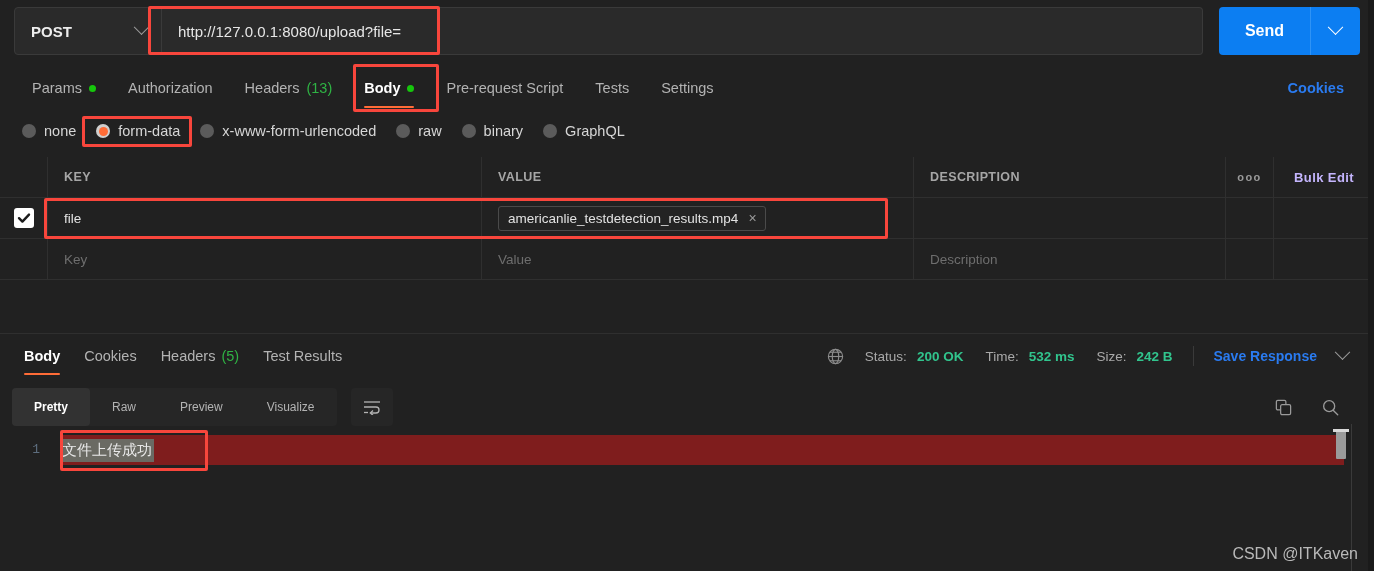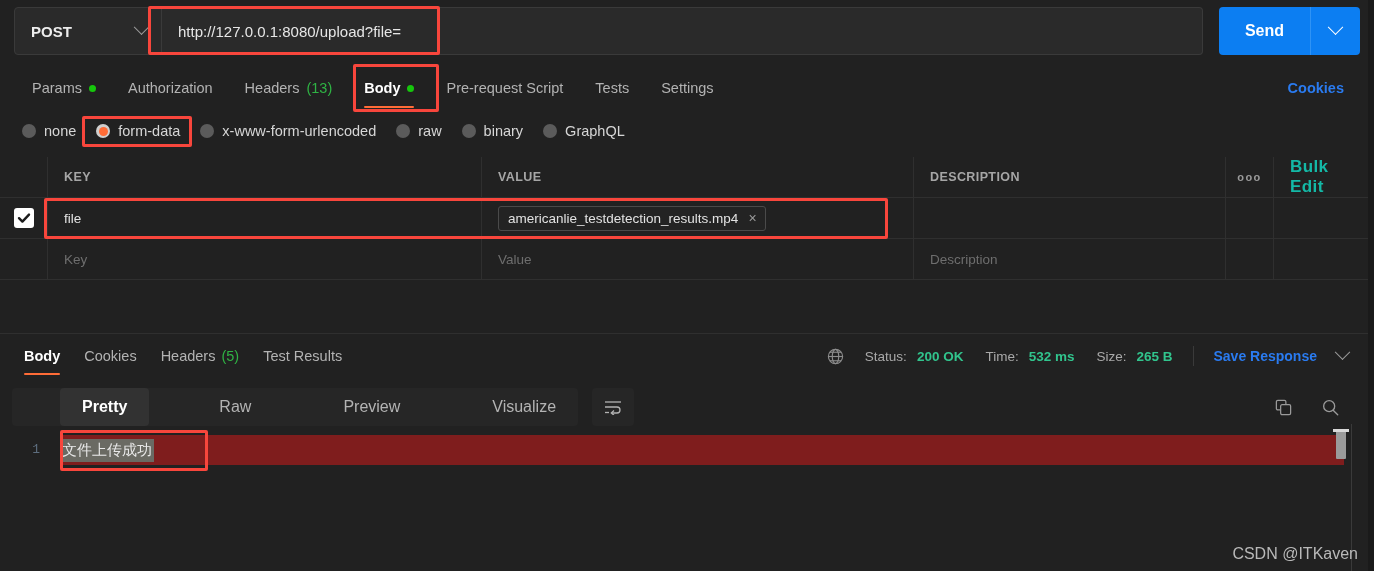--- a/index.html
+++ b/index.html
@@ -57,21 +57,21 @@
   .cell { display:flex; align-items:center; padding:0 16px; border-right:1px solid #2f2f2f; font-size:13.5px; }
   .c-chk { width:48px; justify-content:center; padding:0; }
   .c-key { width:434px; }
   .c-val { width:432px; }
   .c-desc { flex:1; }
   .c-opt { width:48px; justify-content:center; border-right:1px solid #2f2f2f;text-align:right; }
   .c-bulk { width:100px; justify-content:center; border-right:none; }
   .hdr .cell { color:#a6a6a6; font-size:12.5px; font-weight:bold; letter-spacing:.4px; }
   .hdr { background:#212121; }
   .ph { color:#6e6e6e; }
-  .bulk { color:#14b8a6; font-weight:bold; font-size:17px; cursor:pointer; }
+  .bulk { color:#c4b5fd; font-weight:bold; font-size:13px; cursor:pointer; }
   .ooo { color:#9a9a9a; font-size:11px; letter-spacing:1.5px; cursor:pointer; }
   .chk { width:20px; height:20px; border-radius:3px; background:#fff; display:flex; align-items:center; justify-content:center; cursor:pointer; }
   .chk svg { display:block; }
   .filechip { display:inline-flex; align-items:center; gap:10px; border:1px solid #4a4a4a; border-radius:3px;
               padding:4px 8px 4px 9px; font-size:13.5px; color:#e2e2e2; background:#232323; }
   .filechip .x { color:#9a9a9a; font-size:14px; cursor:pointer; line-height:1; }
   .keytxt { color:#e2e2e2; }
 
   
   .divider { position:absolute; left:0; width:1374px; height:1px; background:#2f2f2f; }
@@ -83,21 +83,21 @@
   .status .lbl { color:#a9a9a9; }
   .status .grn { color:#31c48d; font-weight:bold; }
   .status .seg { margin-left:18px; }
   .vline { width:1px; height:20px; background:#3a3a3a; margin:0 16px; }
   .saveresp { color:#2a7bf0; font-weight:bold; font-size:14px; cursor:pointer; }
   .globe { margin-right:16px; display:flex; align-items:center; }
 
   
   .ptools { position:absolute; left:0; top:386px; width:1374px; height:42px; display:flex; align-items:center; padding:0 12px; }
   .seggroup { display:flex; background:#262626; border-radius:4px; height:38px; align-items:center; }
-  .seg1 { padding:16px 22px; height:38px; display:flex; align-items:center; font-size:16px; color:#b3b3b3; cursor:pointer; border-radius:4px;margin-left:48px;}
+  .seg1 { padding:16px 22px; height:38px; display:flex; align-items:center; font-size:12px; color:#b3b3b3; cursor:pointer; border-radius:4px;}
   .seg1.active { background:#323232; color:#fff; font-weight:bold; }
   .selbox { margin-left:14px; height:38px; background:#262626; border-radius:4px; display:flex; align-items:center; gap:16px; padding:0 16px; font-size:14px; color:#b3b3b3; cursor:pointer;}
   .wrapbtn { margin-left:14px; width:42px; height:38px; background:#262626; border-radius:4px; display:flex; align-items:center; justify-content:center; cursor:pointer;}
   .ricons { margin-left:auto; display:flex; align-items:center; gap:28px; padding-right:22px; }
   .ricon { cursor:pointer; display:flex; }
 
   
   .respbody { position:absolute; left:0; top:428px; width:1374px; height:143px; background:#212121; }
   .gutter { position:absolute; left:0; top:0; width:52px; height:143px; }
   .lnum { position:absolute; right:12px; top:14px; font-size:13px; color:#5d6d7e; font-family:"Liberation Mono", monospace; }
@@ -262,21 +262,21 @@
             <line x1="2.5" y1="10" x2="17.5" y2="10"></line>
             <line x1="4" y1="5.5" x2="16" y2="5.5"></line>
             <line x1="4" y1="14.5" x2="16" y2="14.5"></line>
         </svg>
       </span>
       <span class="lbl">Status:</span>
       <span class="grn" style="margin-left:6px;">200 OK</span>
       <span class="lbl seg">Time:</span>
       <span class="grn" style="margin-left:6px;">532 ms</span>
       <span class="lbl seg">Size:</span>
-      <span class="grn" style="margin-left:6px;">265 B</span>
+      <span class="grn" style="margin-left:6px;">242 B</span>
       <span class="vline"></span>
       <span class="saveresp">Save Response</span>
       <span class="chev" style="margin-left:16px;"></span>
     </div>
   </div>
 
   <div class="ptools">
     <div class="seggroup">
       <div class="seg1 active">Pretty</div>
       <div class="seg1">Raw</div>

